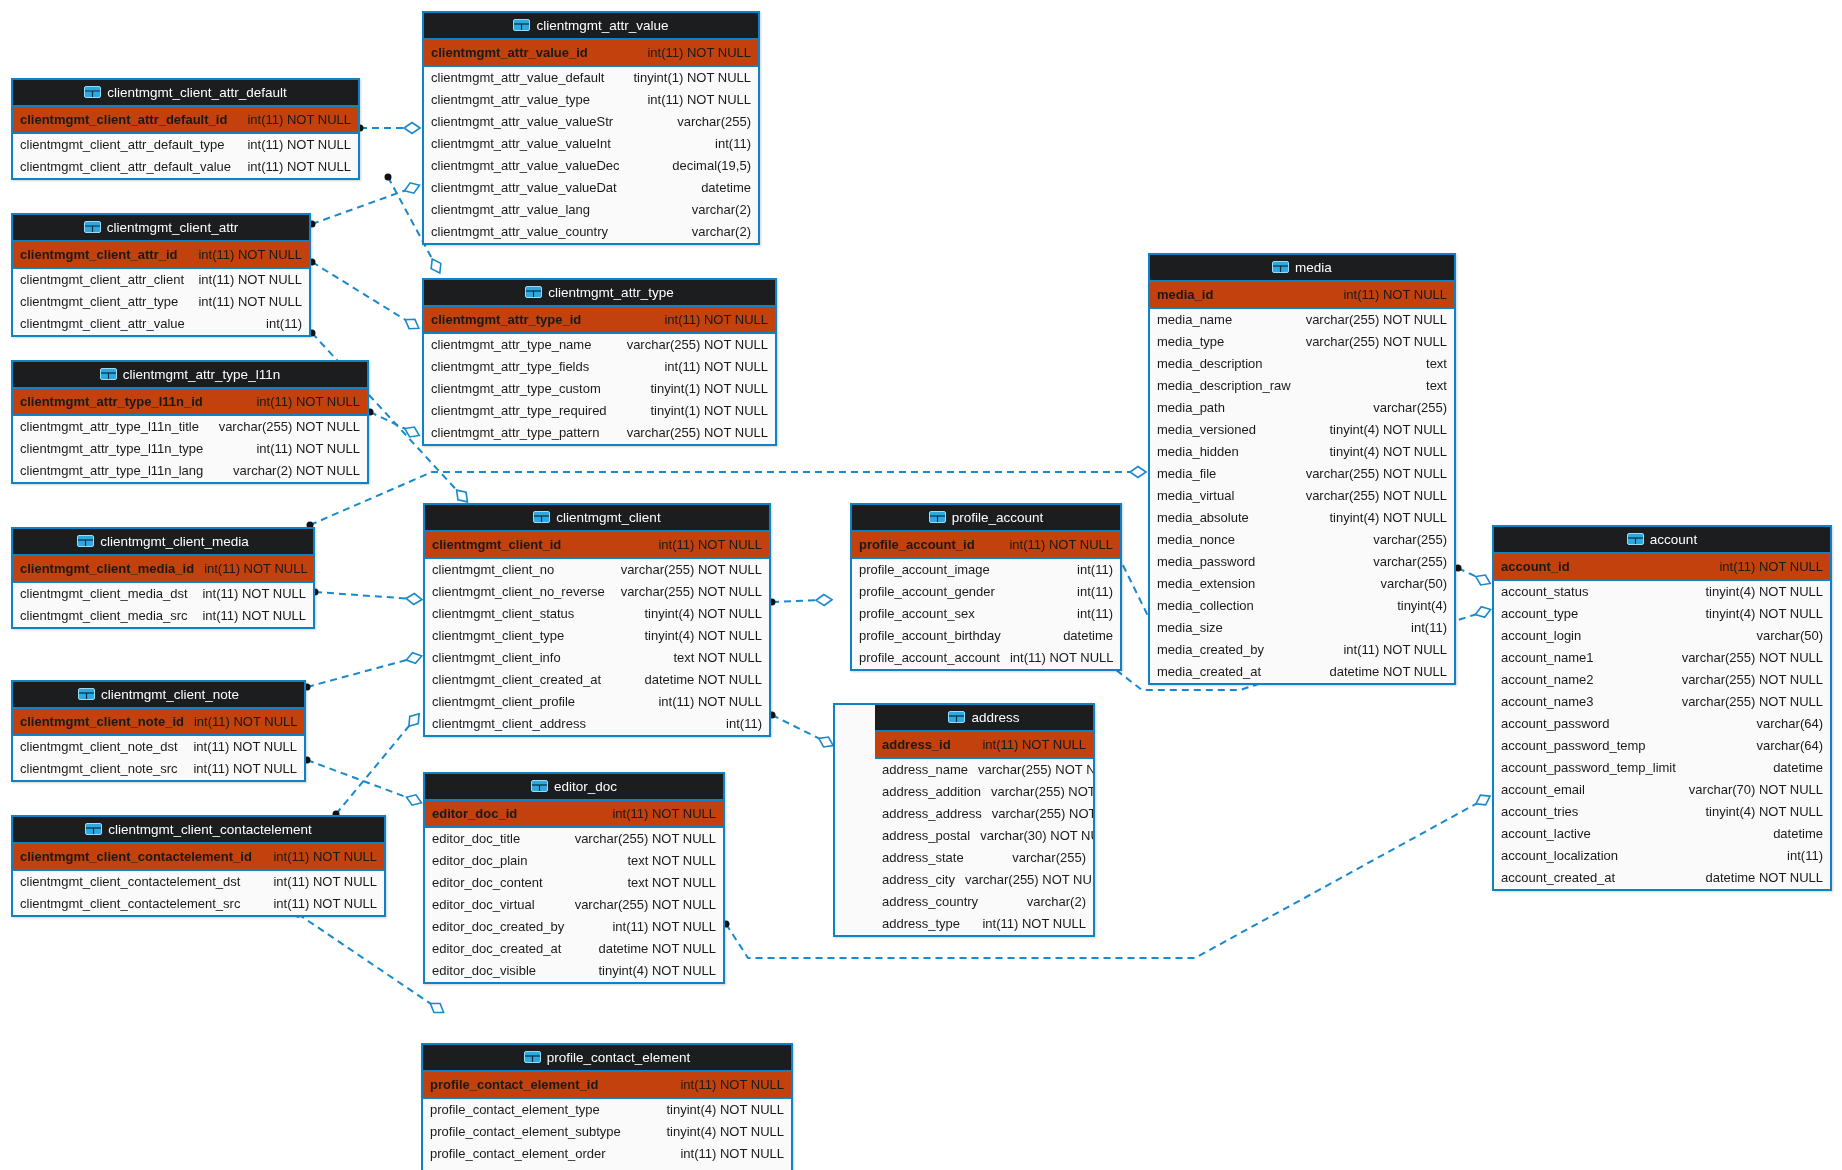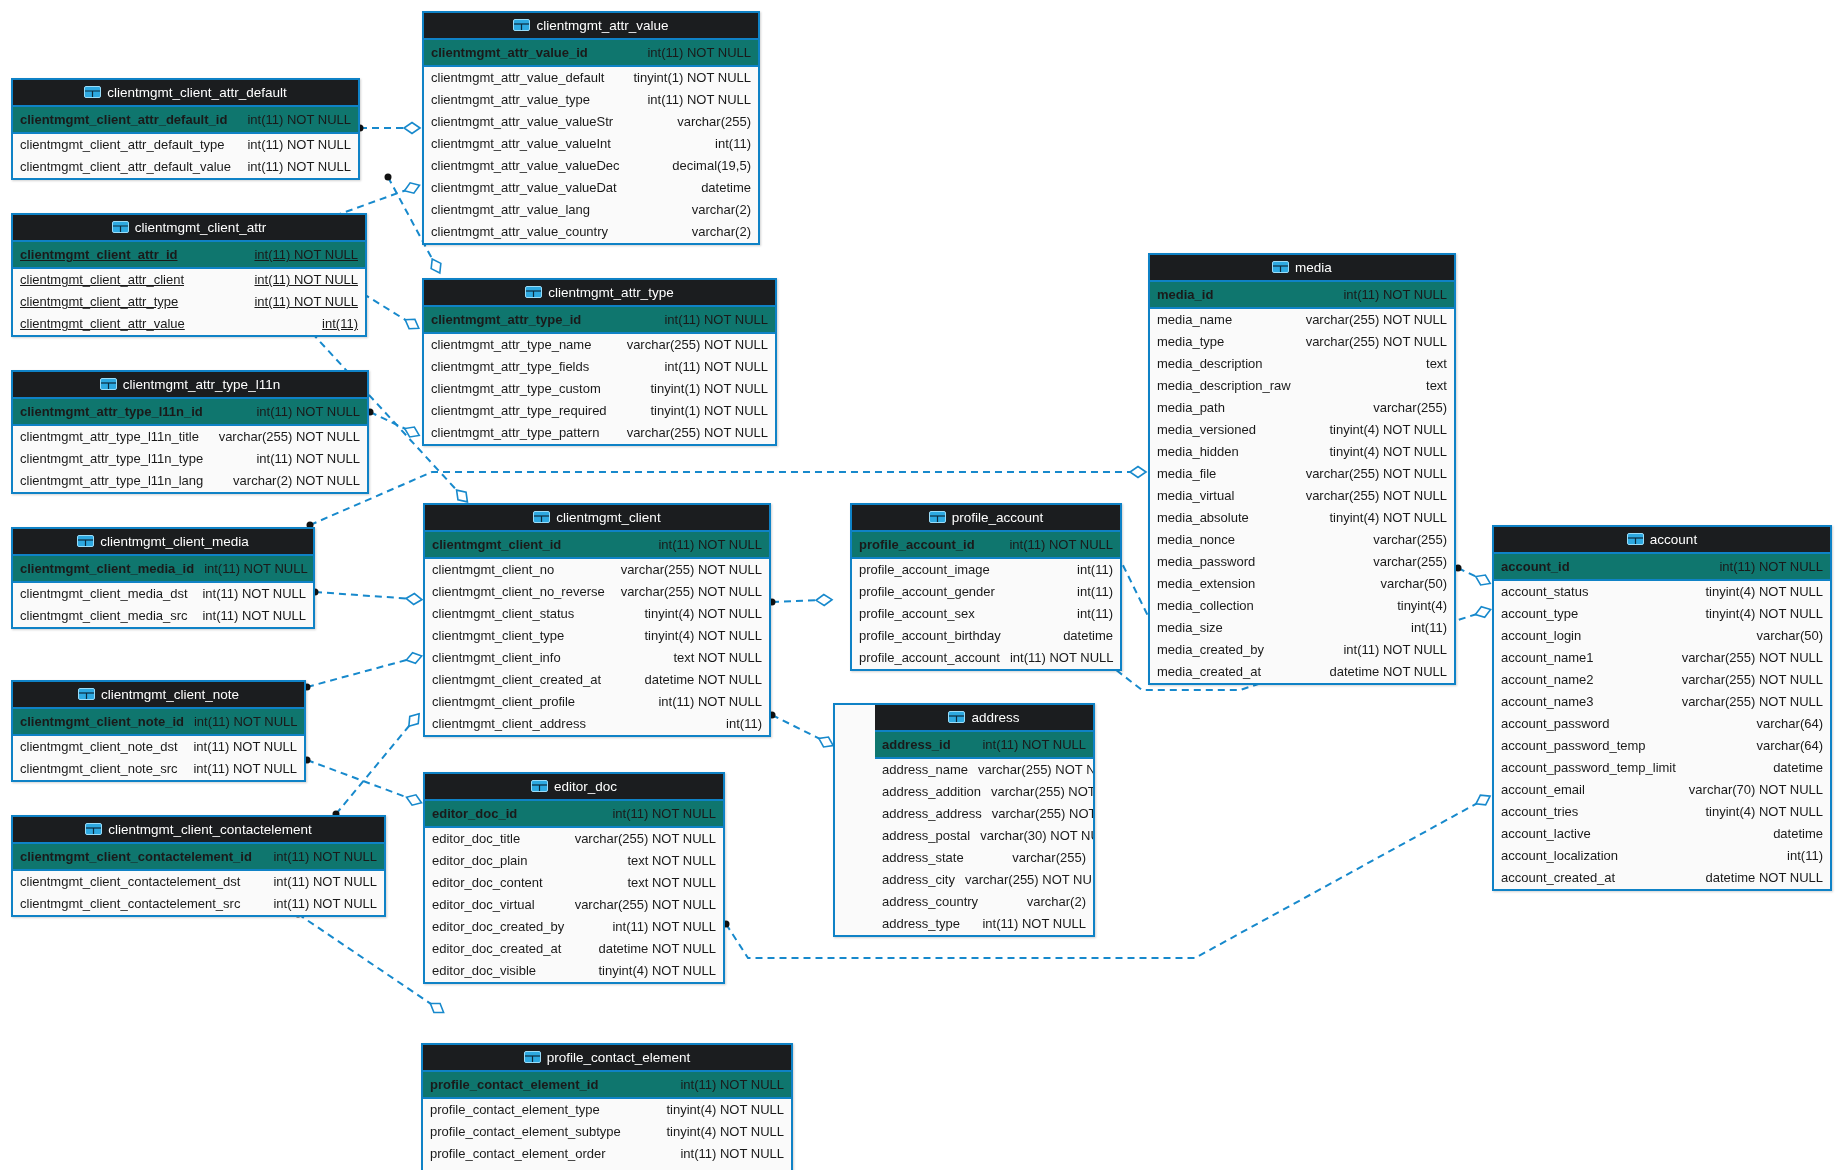--- a/index.html
+++ b/index.html
@@ -41,21 +41,21 @@
     line-height:22px;
     white-space:nowrap;
     overflow:hidden;
     background:#fafafa;
   }
   .trow .fname{text-align:left;padding-right:10px;}
   .trow .ftype{text-align:right;flex:1 0 auto;}
   .pkrow{
     height:25px;line-height:25px;
     font-weight:bold;
-    background:#0f766e;
+    background:#c2410c;
     border-bottom:2px solid #0f82c6;
   }
   .pkrow .ftype{font-weight:normal;}
 </style>
 </head>
 <body>
 
 <div id="canvas">
   <svg id="wires">
       <g>
@@ -205,21 +205,21 @@
       </div>
       <div class="trow">
         <span class="fname">clientmgmt_client_attr_default_type</span>
         <span class="ftype">int(11) NOT NULL</span>
       </div>
       <div class="trow">
         <span class="fname">clientmgmt_client_attr_default_value</span>
         <span class="ftype">int(11) NOT NULL</span>
       </div>
     </div>
-    <div class="db-table" style="left: 11px; top: 213px; width: 356px; text-decoration: underline;">
+    <div class="db-table" style="left: 11px; top: 213px; width: 300px;">
       <div class="tbl-header"><svg width="17" height="12" class="ticon">
           <rect x="0.5" y="0.5" width="16" height="11" rx="1.5" fill="#2da9e1" stroke="#9adcf8" stroke-width="1"></rect>
           <line x1="1" y1="5" x2="16" y2="5" stroke="#0b2b3d" stroke-width="1.2"></line>
           <line x1="8.5" y1="5" x2="8.5" y2="11" stroke="#0b2b3d" stroke-width="1.2"></line>
         </svg><span>clientmgmt_client_attr</span></div>
       <div class="trow pkrow">
         <span class="fname">clientmgmt_client_attr_id</span>
         <span class="ftype">int(11) NOT NULL</span>
       </div>
       <div class="trow">
@@ -259,21 +259,21 @@
       </div>
       <div class="trow">
         <span class="fname">clientmgmt_attr_type_required</span>
         <span class="ftype">tinyint(1) NOT NULL</span>
       </div>
       <div class="trow">
         <span class="fname">clientmgmt_attr_type_pattern</span>
         <span class="ftype">varchar(255) NOT NULL</span>
       </div>
     </div>
-    <div class="db-table" style="left: 11px; top: 370px; width: 358px;">
+    <div class="db-table" style="left: 11px; top: 360px; width: 358px;">
       <div class="tbl-header"><svg width="17" height="12" class="ticon">
           <rect x="0.5" y="0.5" width="16" height="11" rx="1.5" fill="#2da9e1" stroke="#9adcf8" stroke-width="1"></rect>
           <line x1="1" y1="5" x2="16" y2="5" stroke="#0b2b3d" stroke-width="1.2"></line>
           <line x1="8.5" y1="5" x2="8.5" y2="11" stroke="#0b2b3d" stroke-width="1.2"></line>
         </svg><span>clientmgmt_attr_type_l11n</span></div>
       <div class="trow pkrow">
         <span class="fname">clientmgmt_attr_type_l11n_id</span>
         <span class="ftype">int(11) NOT NULL</span>
       </div>
       <div class="trow">

